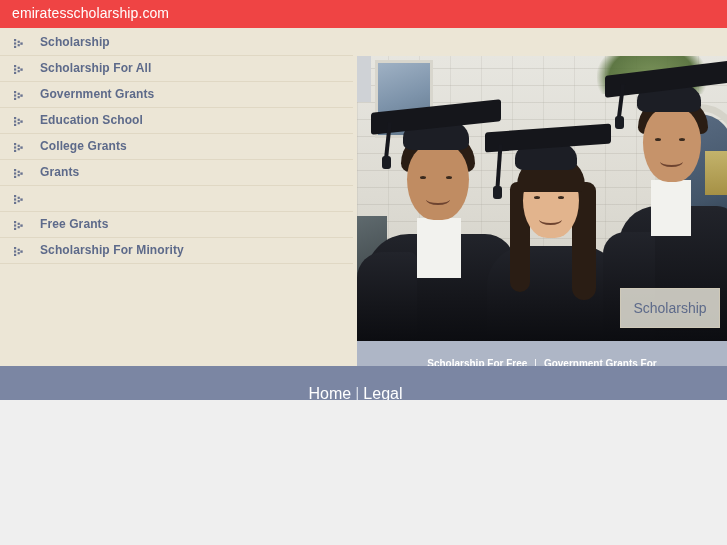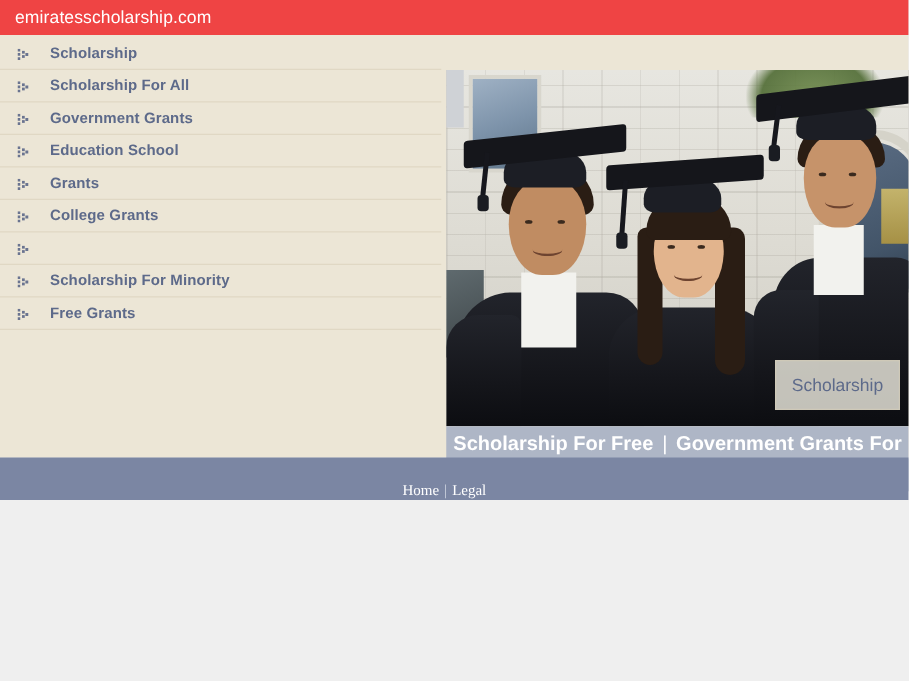--- a/index.html
+++ b/index.html
@@ -280,22 +280,22 @@
     left: 357px;
     width: 370px;
     height: 26px;
     text-align: center;
     box-sizing: border-box;
   }
   .linkbar-1 { top: 313px; background: #aeb6c6; }
   .linkbar-2 { top: 339px; background: #98a2b8; }
   .linkbar-inner {
     display: block;
-    padding-top: 6px;
-    font-size: 16px;
+    padding-top: 17px;
+    font-size: 10px;
     font-weight: bold;
     color: #ffffff;
     white-space: nowrap;
   }
   .linkbar a {
     color: #ffffff;
     text-decoration: none;
     cursor: pointer;
   }
   .linkbar .sep {
@@ -320,24 +320,23 @@
     left: 0; right: 0;
     top: 5px;
     font-size: 9px;
     color: #c9d0dd;
     white-space: nowrap;
   }
   .footer-links {
     position: absolute;
     left: 0; right: 16px;
     top: 19px;
-    font-size: 12px;
+    font-size: 16px;
     color: #ffffff;
     white-space: nowrap;
-    font-family: Liberation Serif, serif;
   }
   .footer-links a {
     color: #ffffff;
     text-decoration: none;
     cursor: pointer;
   }
   .footer-links .sep { padding: 0 4px; color: #d4d9e4; }
 
   .page-bg-bottom {
     position: absolute;
@@ -417,72 +416,72 @@
             <span class="nav-bullet">
               <svg width="9" height="9" viewBox="0 0 9 9">
                 <rect x="0" y="0" width="2.2" height="2.2" fill="#6a7490"></rect>
                 <rect x="0" y="3.4" width="2.2" height="2.2" fill="#6a7490"></rect>
                 <rect x="0" y="6.8" width="2.2" height="2.2" fill="#6a7490"></rect>
                 <rect x="3.6" y="1.7" width="2.2" height="2.2" fill="#6a7490"></rect>
                 <rect x="3.6" y="5.1" width="2.2" height="2.2" fill="#6a7490"></rect>
                 <rect x="6.3" y="3.4" width="2.4" height="2.4" fill="#6a7490"></rect>
               </svg>
             </span>
+            <span class="nav-label">College Grants</span>
+          </div>
+          <div class="nav-item">
+            <span class="nav-bullet">
+              <svg width="9" height="9" viewBox="0 0 9 9">
+                <rect x="0" y="0" width="2.2" height="2.2" fill="#6a7490"></rect>
+                <rect x="0" y="3.4" width="2.2" height="2.2" fill="#6a7490"></rect>
+                <rect x="0" y="6.8" width="2.2" height="2.2" fill="#6a7490"></rect>
+                <rect x="3.6" y="1.7" width="2.2" height="2.2" fill="#6a7490"></rect>
+                <rect x="3.6" y="5.1" width="2.2" height="2.2" fill="#6a7490"></rect>
+                <rect x="6.3" y="3.4" width="2.4" height="2.4" fill="#6a7490"></rect>
+              </svg>
+            </span>
             <span class="nav-label">Grants</span>
           </div>
           <div class="nav-item">
             <span class="nav-bullet">
               <svg width="9" height="9" viewBox="0 0 9 9">
                 <rect x="0" y="0" width="2.2" height="2.2" fill="#6a7490"></rect>
                 <rect x="0" y="3.4" width="2.2" height="2.2" fill="#6a7490"></rect>
                 <rect x="0" y="6.8" width="2.2" height="2.2" fill="#6a7490"></rect>
                 <rect x="3.6" y="1.7" width="2.2" height="2.2" fill="#6a7490"></rect>
                 <rect x="3.6" y="5.1" width="2.2" height="2.2" fill="#6a7490"></rect>
                 <rect x="6.3" y="3.4" width="2.4" height="2.4" fill="#6a7490"></rect>
               </svg>
             </span>
-            <span class="nav-label">College Grants</span>
-          </div>
-          <div class="nav-item">
-            <span class="nav-bullet">
-              <svg width="9" height="9" viewBox="0 0 9 9">
-                <rect x="0" y="0" width="2.2" height="2.2" fill="#6a7490"></rect>
-                <rect x="0" y="3.4" width="2.2" height="2.2" fill="#6a7490"></rect>
-                <rect x="0" y="6.8" width="2.2" height="2.2" fill="#6a7490"></rect>
-                <rect x="3.6" y="1.7" width="2.2" height="2.2" fill="#6a7490"></rect>
-                <rect x="3.6" y="5.1" width="2.2" height="2.2" fill="#6a7490"></rect>
-                <rect x="6.3" y="3.4" width="2.4" height="2.4" fill="#6a7490"></rect>
-              </svg>
-            </span>
+          </div>
+          <div class="nav-item">
+            <span class="nav-bullet">
+              <svg width="9" height="9" viewBox="0 0 9 9">
+                <rect x="0" y="0" width="2.2" height="2.2" fill="#6a7490"></rect>
+                <rect x="0" y="3.4" width="2.2" height="2.2" fill="#6a7490"></rect>
+                <rect x="0" y="6.8" width="2.2" height="2.2" fill="#6a7490"></rect>
+                <rect x="3.6" y="1.7" width="2.2" height="2.2" fill="#6a7490"></rect>
+                <rect x="3.6" y="5.1" width="2.2" height="2.2" fill="#6a7490"></rect>
+                <rect x="6.3" y="3.4" width="2.4" height="2.4" fill="#6a7490"></rect>
+              </svg>
+            </span>
+            <span class="nav-label">Free Grants</span>
           </div>
           <div class="nav-item">
             <span class="nav-bullet">
               <svg width="9" height="9" viewBox="0 0 9 9">
                 <rect x="0" y="0" width="2.2" height="2.2" fill="#6a7490"></rect>
                 <rect x="0" y="3.4" width="2.2" height="2.2" fill="#6a7490"></rect>
                 <rect x="0" y="6.8" width="2.2" height="2.2" fill="#6a7490"></rect>
                 <rect x="3.6" y="1.7" width="2.2" height="2.2" fill="#6a7490"></rect>
                 <rect x="3.6" y="5.1" width="2.2" height="2.2" fill="#6a7490"></rect>
                 <rect x="6.3" y="3.4" width="2.4" height="2.4" fill="#6a7490"></rect>
               </svg>
             </span>
             <span class="nav-label">Scholarship For Minority</span>
-          </div>
-          <div class="nav-item">
-            <span class="nav-bullet">
-              <svg width="9" height="9" viewBox="0 0 9 9">
-                <rect x="0" y="0" width="2.2" height="2.2" fill="#6a7490"></rect>
-                <rect x="0" y="3.4" width="2.2" height="2.2" fill="#6a7490"></rect>
-                <rect x="0" y="6.8" width="2.2" height="2.2" fill="#6a7490"></rect>
-                <rect x="3.6" y="1.7" width="2.2" height="2.2" fill="#6a7490"></rect>
-                <rect x="3.6" y="5.1" width="2.2" height="2.2" fill="#6a7490"></rect>
-                <rect x="6.3" y="3.4" width="2.4" height="2.4" fill="#6a7490"></rect>
-              </svg>
-            </span>
-            <span class="nav-label">Free Grants</span>
           </div>
         </div>
 
       <div class="search-area">
         
         
       </div>
     </div>
 
     <div class="hero">

